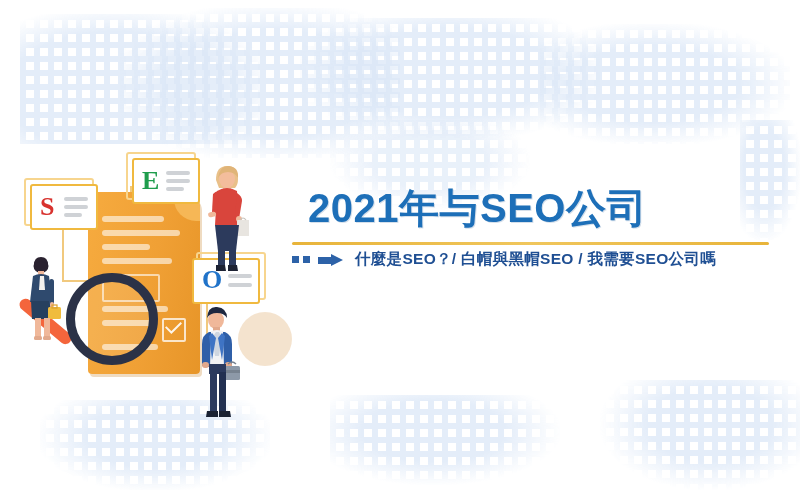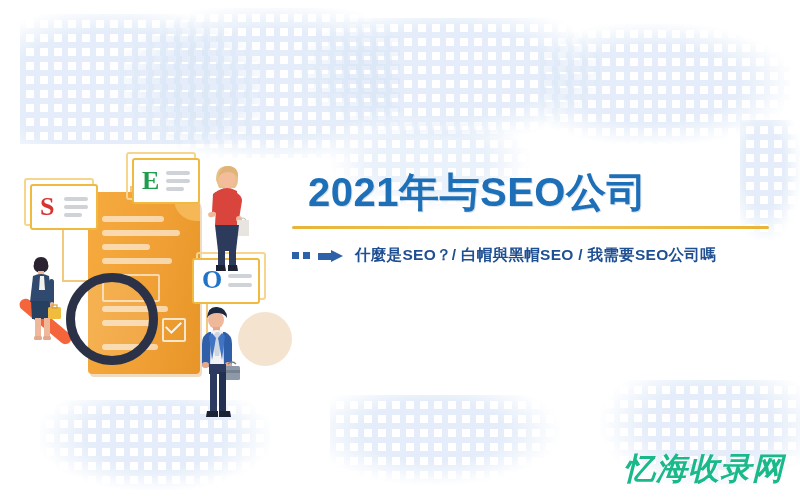--- a/index.html
+++ b/index.html
@@ -81,30 +81,31 @@
 
   
   .person{position:absolute;}
 
   
   #textblock{position:absolute;left:292px;top:168px;width:480px;}
   .title-line{
     color:#1d6fb8;font-weight:bold;letter-spacing:.5px;
     font-size:40px;line-height:49px;white-space:nowrap;
     text-shadow:1px 1px 0 rgba(20,80,140,.18);
+    margin-top:16px;
   }
   .title-line.l1{margin-left:16px;}
   .title-line.l2{margin-left:0px;}
   .rule{
     margin-top:9px;height:3px;width:477px;
     background:linear-gradient(to right,#e8b43a 0%,#f0c65c 50%,#e8b43a 100%);
     border-radius:2px;
   }
   .sub-row{
-    display:flex;align-items:center;margin-top:16px;
+    display:flex;align-items:center;margin-top:4px;
   }
   .mk{width:7px;height:7px;background:#2d62a8;margin-right:4px;}
   .arrow{
     position:relative;width:26px;height:12px;margin-left:4px;margin-right:11px;
   }
   .arrow .shaft{position:absolute;left:0;top:3px;width:15px;height:7px;background:#2d62a8;}
   .arrow .head{
     position:absolute;left:13px;top:0;width:0;height:0;
     border-top:6.5px solid transparent;border-bottom:6.5px solid transparent;
     border-left:12px solid #2d62a8;
@@ -296,15 +297,14 @@
       <span class="mk"></span>
       <span class="mk"></span>
       <span class="arrow">
         <span class="shaft"></span>
           <span class="head"></span>
       </span>
       <span class="subtitle">什麼是SEO？/ 白帽與黑帽SEO / 我需要SEO公司嗎</span>
     </div>
   </div>
 
-  <div id="watermark">忆海收录网</div>
 
 </div>
 
 </body></html>

